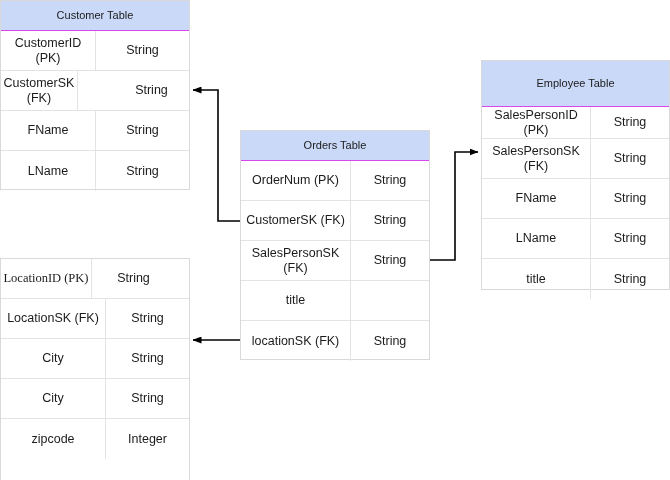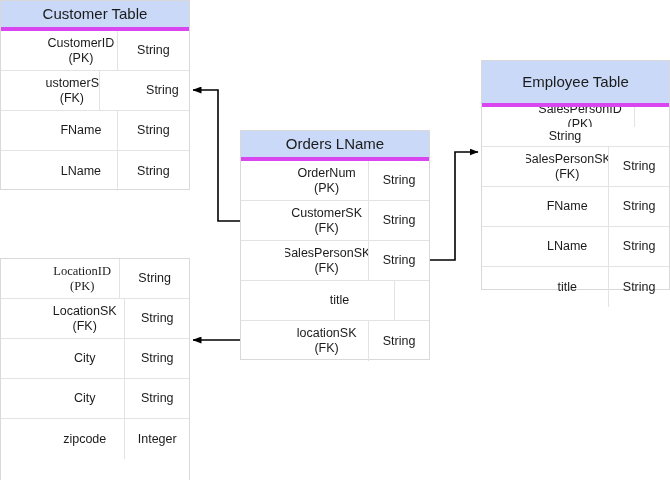--- a/index.html
+++ b/index.html
@@ -17,34 +17,33 @@
   }
   .er-table {
     position: absolute;
     box-sizing: border-box;
     border: 1px solid #d9d9d9;
     background: #ffffff;
   }
   .er-header {
     box-sizing: border-box;
     background: #c9d9f7;
-    border-bottom: 4px solid #d946ef;
+    border-bottom: 1px solid #d946ef;
     display: flex;
     align-items: center;
     justify-content: center;
-    font-size: 15px;
+    font-size: 11px;
     color: #1b1b1b;
     text-align: center;
     line-height: 1.15;
   }
   .er-row {
     box-sizing: border-box;
     display: flex;
     border-bottom: 1px solid #e3e3e3;
-    padding-left: 44px;
   }
   .er-row.last {
     border-bottom: none;
   }
   .er-cell {
     box-sizing: border-box;
     display: flex;
     align-items: center;
     justify-content: center;
     text-align: center;
@@ -123,21 +122,21 @@
         <div class="er-row" style="height: 40px;">
           <div class="er-cell name" style="width: 105px; height: 100%;">City</div>
           <div class="er-cell type" style="width: 83px; height: 100%;">String</div>
         </div>
         <div class="er-row last" style="height: 40px;">
           <div class="er-cell name" style="width: 105px; height: 100%;">zipcode</div>
           <div class="er-cell type" style="width: 83px; height: 100%;">Integer</div>
         </div>
       </div>
       <div class="er-table" style="left: 240px; top: 130px; width: 190px; height: 230px;">
-        <div class="er-header" style="height: 30px;">Orders LName</div>
+        <div class="er-header" style="height: 30px;">Orders Table</div>
         <div class="er-row" style="height: 40px;">
           <div class="er-cell name" style="width: 110px; height: 100%;">OrderNum (PK)</div>
           <div class="er-cell type" style="width: 78px; height: 100%;">String</div>
         </div>
         <div class="er-row" style="height: 40px;">
           <div class="er-cell name" style="width: 110px; height: 100%;">CustomerSK (FK)</div>
           <div class="er-cell type" style="width: 78px; height: 100%;">String</div>
         </div>
         <div class="er-row" style="height: 40px;">
           <div class="er-cell name" style="width: 110px; height: 100%;">SalesPersonSK
@@ -147,21 +146,21 @@
         <div class="er-row" style="height: 40px;">
           <div class="er-cell name" style="width: 110px; height: 100%;">title</div>
         </div>
         <div class="er-row last" style="height: 40px;">
           <div class="er-cell name" style="width: 110px; height: 100%;">locationSK (FK)</div>
           <div class="er-cell type" style="width: 78px; height: 100%;">String</div>
         </div>
       </div>
       <div class="er-table" style="left: 481px; top: 60px; width: 189px; height: 230px;">
         <div class="er-header" style="height: 46px;">Employee Table</div>
-        <div class="er-row" style="height: 40px; flex-direction: column;">
+        <div class="er-row" style="height: 32px;">
           <div class="er-cell name" style="width: 109px; height: 100%;">SalesPersonID (PK)</div>
           <div class="er-cell type" style="width: 78px; height: 100%;">String</div>
         </div>
         <div class="er-row" style="height: 40px;">
           <div class="er-cell name" style="width: 109px; height: 100%;">SalesPersonSK
 (FK)</div>
           <div class="er-cell type" style="width: 78px; height: 100%;">String</div>
         </div>
         <div class="er-row" style="height: 40px;">
           <div class="er-cell name" style="width: 109px; height: 100%;">FName</div>

